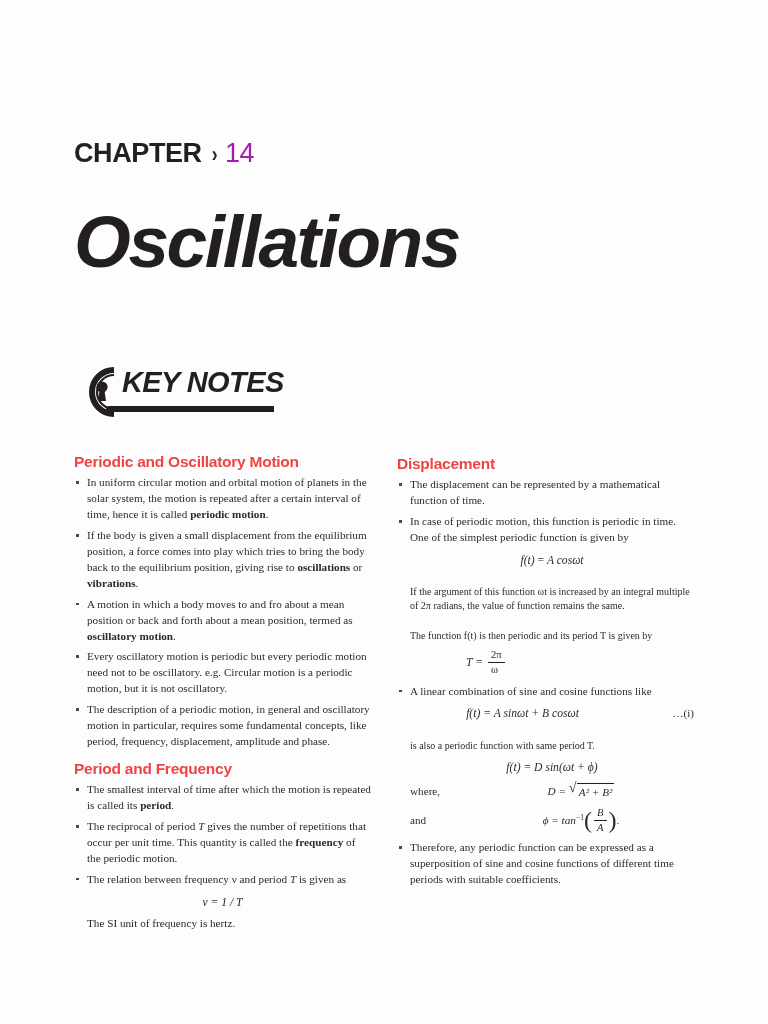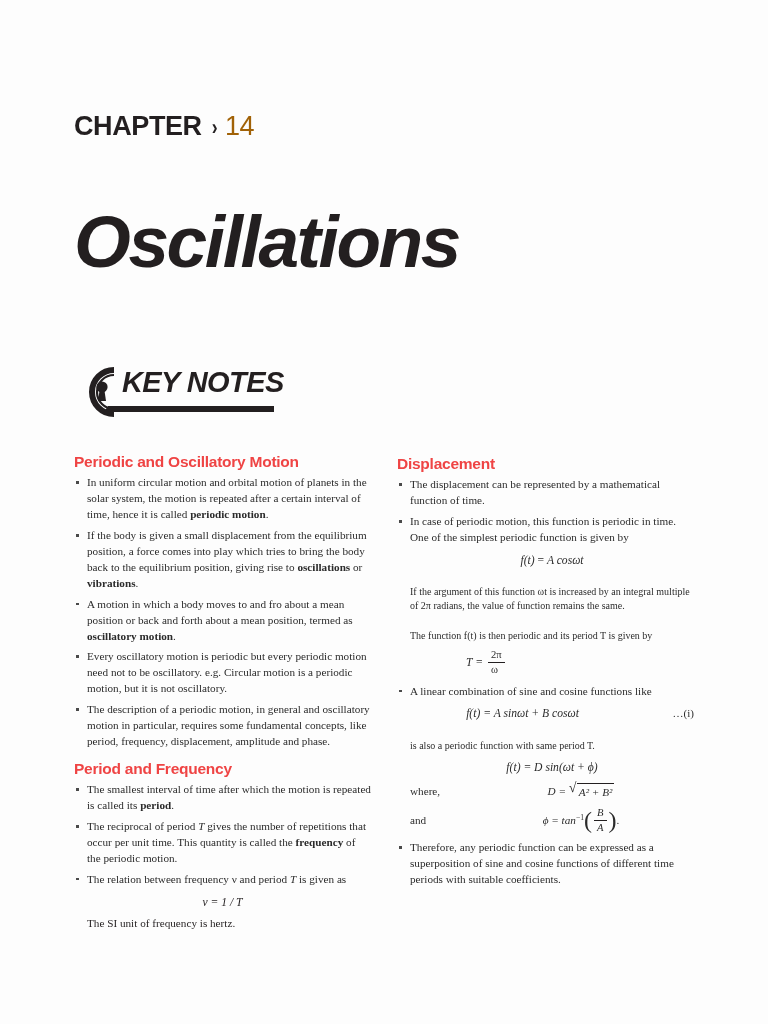--- a/index.html
+++ b/index.html
@@ -19,21 +19,21 @@
   .page {
     position: absolute;
     inset: 0;
     background: #fdfdfd;
   }
 
   
   .chapter-line {
     position: absolute;
     left: 74px;
-    top: 111px;
+    top: 138px;
     display: flex;
     align-items: baseline;
     gap: 0;
     white-space: nowrap;
   }
   .chapter-word {
     font-family: "Liberation Sans", sans-serif;
     font-weight: 700;
     font-size: 27px;
     letter-spacing: -0.4px;
@@ -46,21 +46,21 @@
     color: #231f20;
     margin: 0 7px 0 9px;
     transform: scaleX(0.8);
     display: inline-block;
   }
   .chapter-num {
     font-family: "Liberation Sans", sans-serif;
     font-weight: 400;
     font-size: 27px;
     letter-spacing: -0.5px;
-    color: #a16207;
+    color: #a21caf;
   }
 
   .chapter-title {
     position: absolute;
     left: 74px;
     top: 205px;
     font-family: "Liberation Sans", sans-serif;
     font-weight: 700;
     font-style: italic;
     font-size: 73px;

